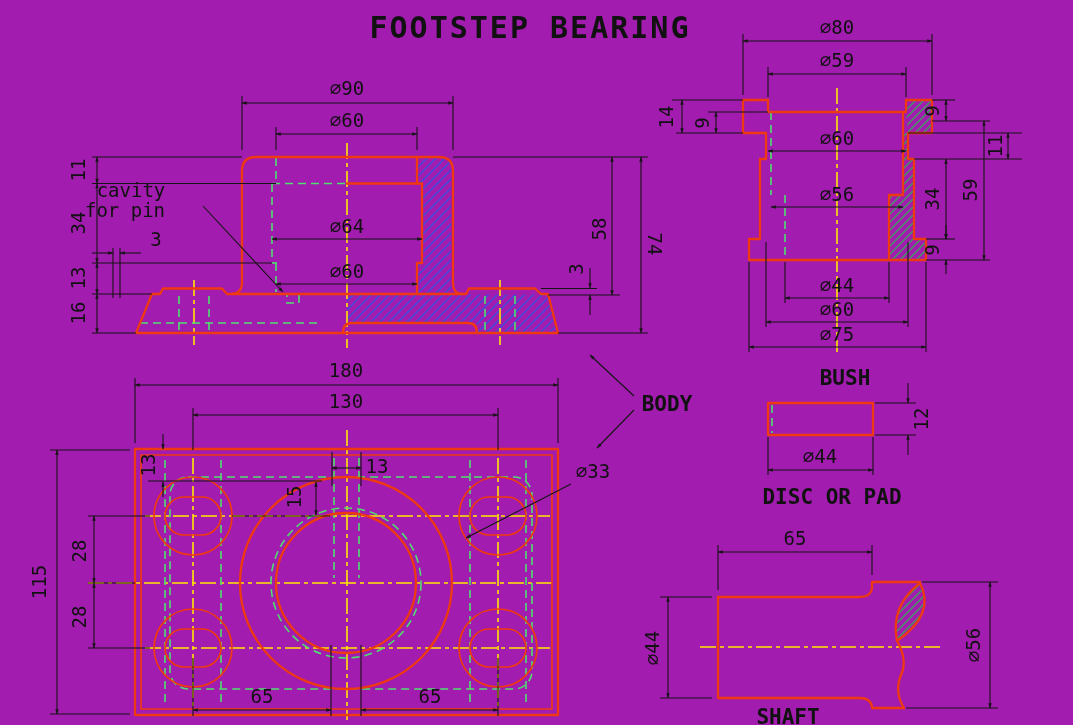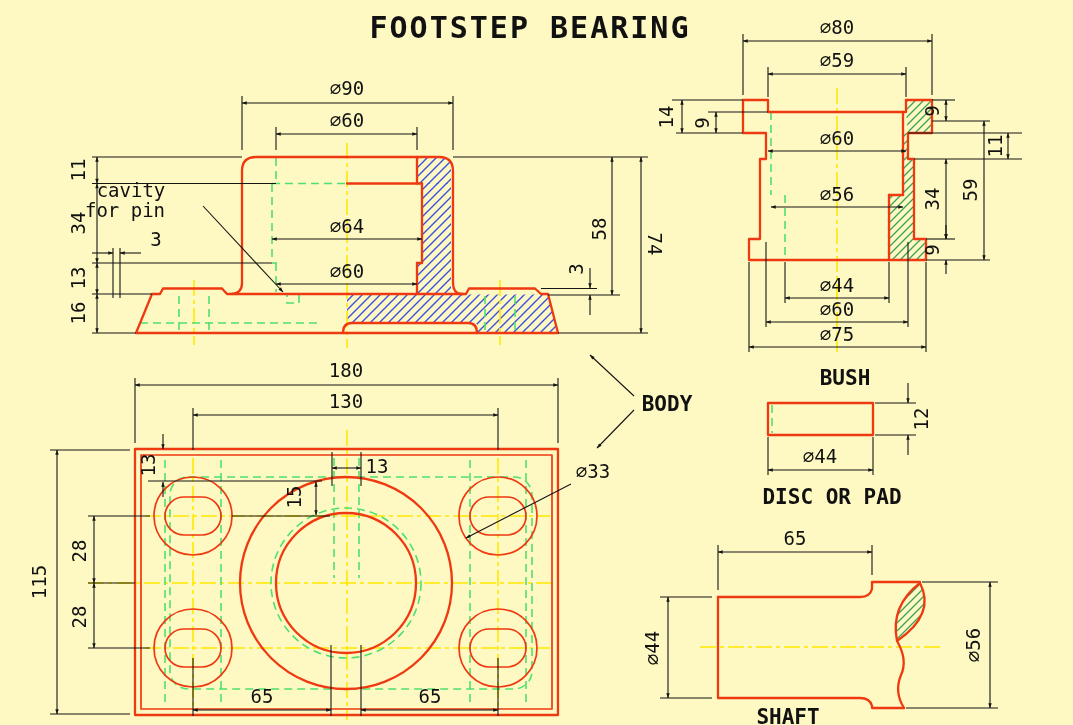--- a/index.html
+++ b/index.html
@@ -1,16 +1,16 @@
 <!DOCTYPE html>
 <html><head>
 <meta charset="utf-8">
 <style>
   html,body{margin:0;padding:0;background:#ffffff;}
-  .stage{position:relative;width:1073px;height:725px;background:#fef9c3;overflow:hidden;
+  .stage{position:relative;width:1073px;height:725px;background:#a21caf;overflow:hidden;
          font-family:"DejaVu Sans Mono", monospace;}
   svg{display:block}
   
   .o  {stroke:#ee3911;fill:none;stroke-width:2.3;stroke-linejoin:round;stroke-linecap:round;}
   .o2 {stroke:#ee3911;fill:none;stroke-width:1.7;stroke-linejoin:round;stroke-linecap:round;}
   .h  {stroke:#4fe06e;fill:none;stroke-width:1.6;stroke-dasharray:8 5;}
   .c  {stroke:#ffe800;fill:none;stroke-width:1.6;stroke-dasharray:16 4 4 4;}
   .d  {stroke:#151515;fill:none;stroke-width:1.1;}
   .t  {font-family:"DejaVu Sans Mono",monospace;font-size:19px;fill:#111;text-anchor:middle;}
   .lab{font-family:"DejaVu Sans Mono",monospace;font-size:21px;font-weight:bold;fill:#111;text-anchor:middle;}

